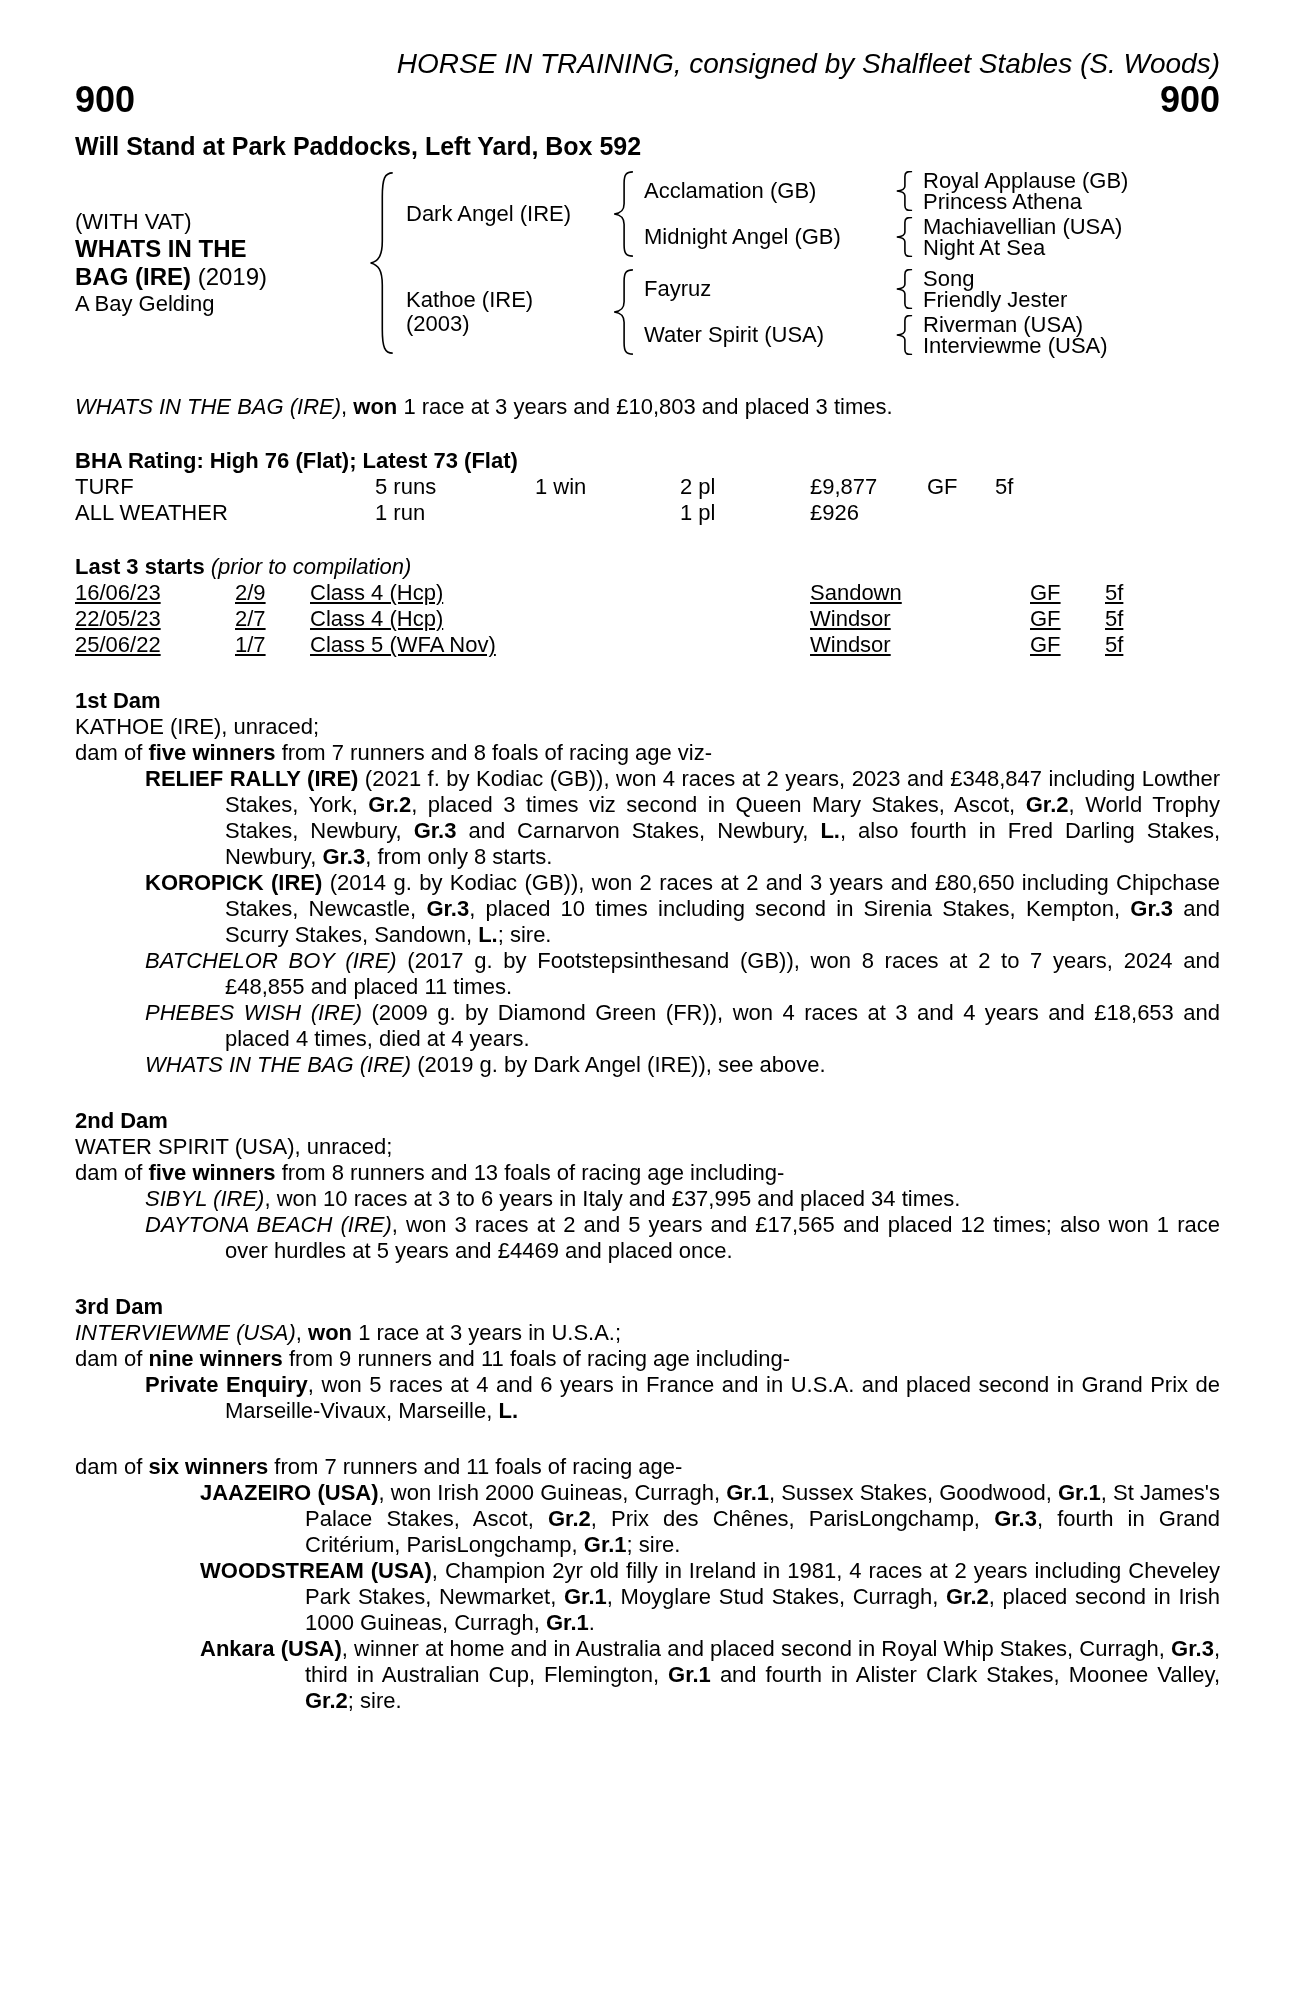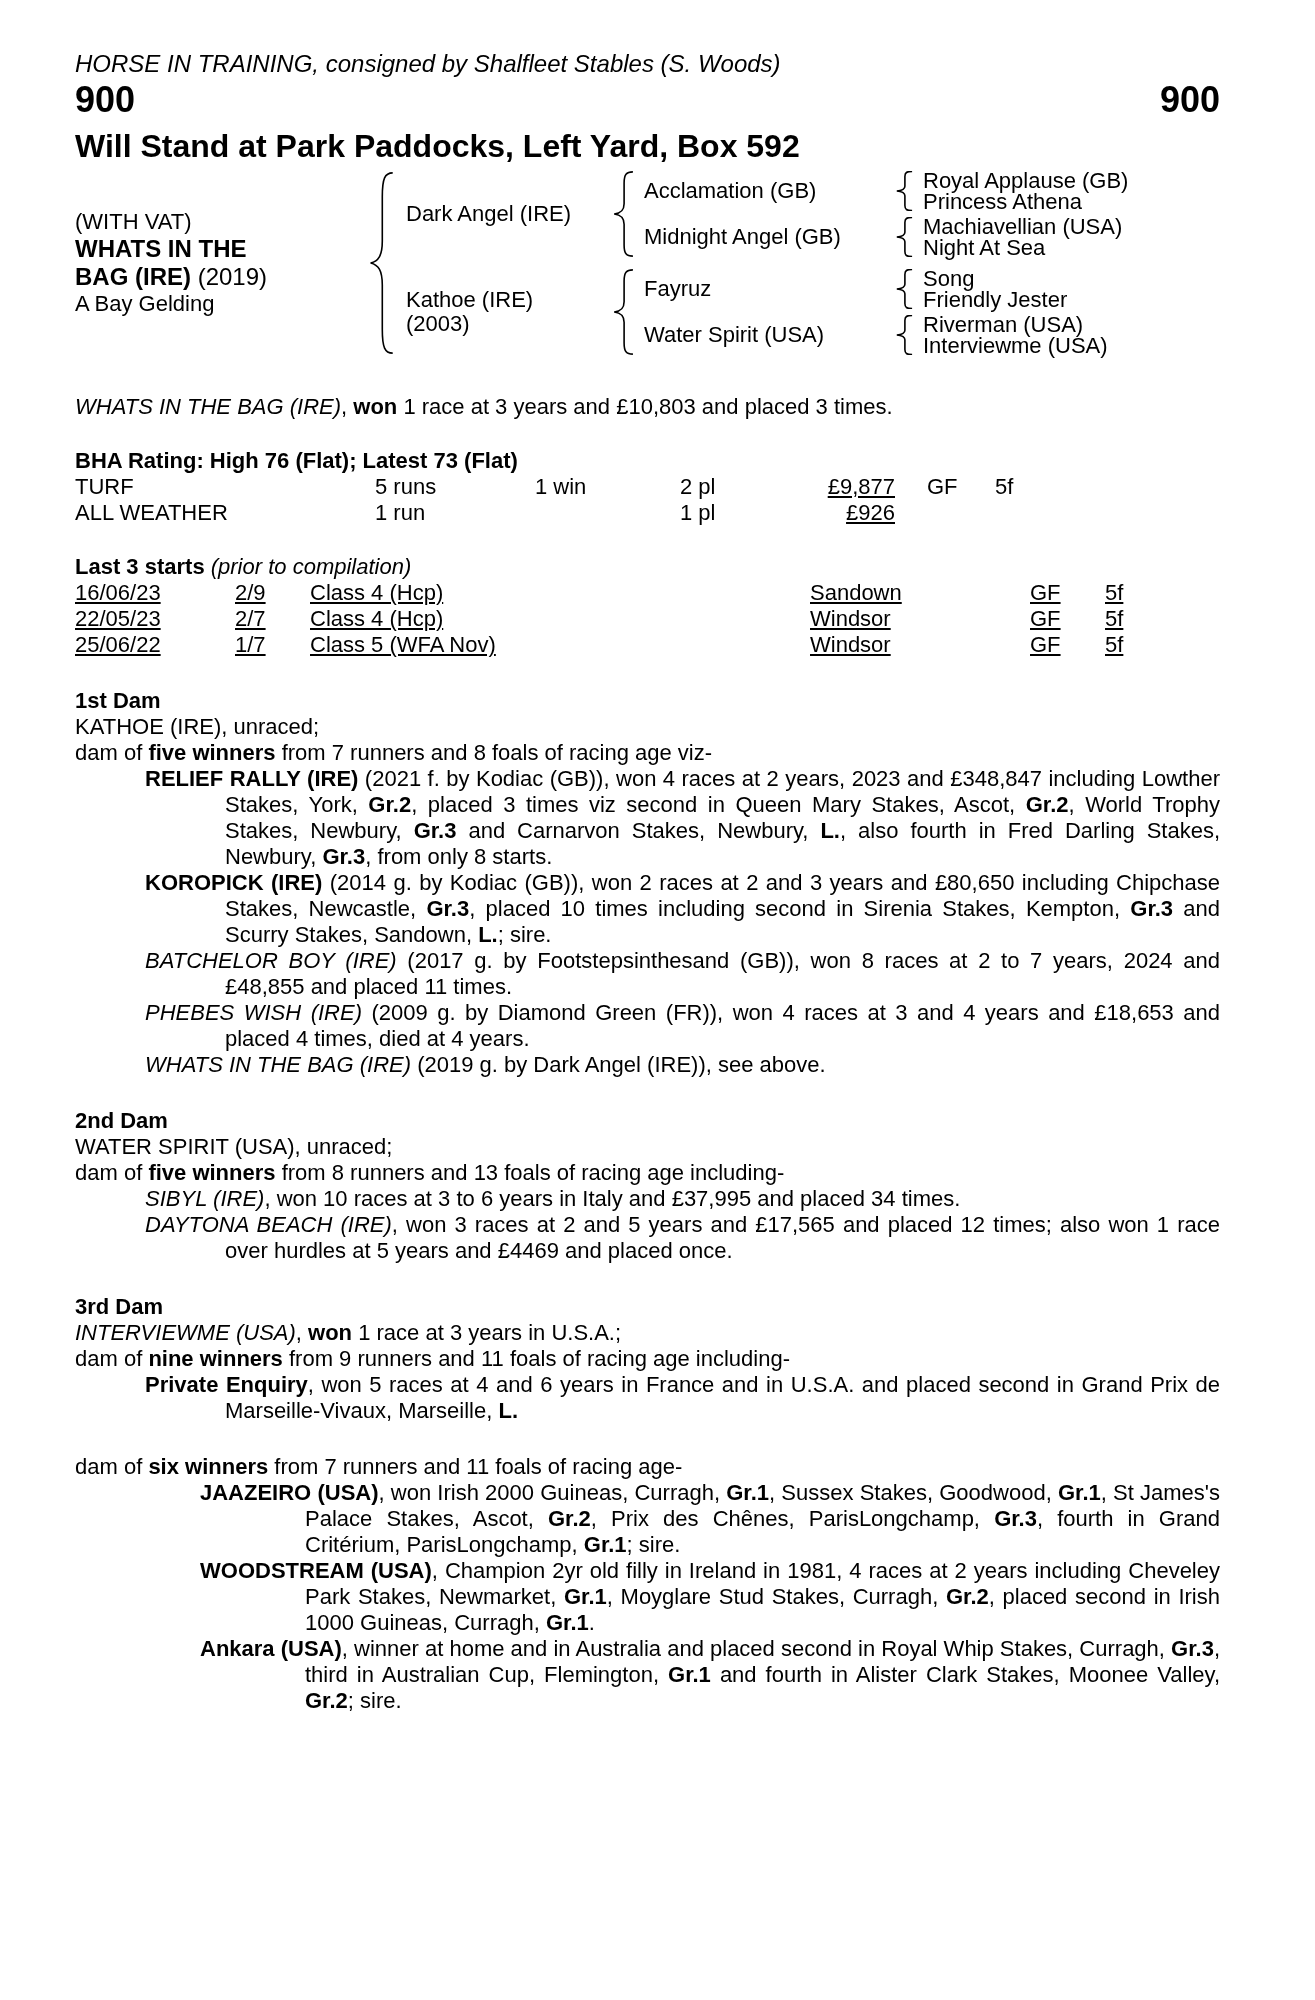--- a/index.html
+++ b/index.html
@@ -7,24 +7,24 @@
     width:1315px;height:2000px;background:#ffffff;color:#000;
     font-family:"Liberation Sans", sans-serif;font-size:22px;line-height:26px;
     box-sizing:border-box;padding:50px 0 0 75px;position:relative;overflow:hidden;
     margin:0 auto;
   }
   .content{width:1145px;}
   .b{font-weight:700;}
   .i{font-style:italic;}
   .j{text-align:justify;}
   
-  .consignor{text-align:left;font-style:italic;font-size:24px;line-height:28px;}
+  .consignor{text-align:right;font-style:italic;font-size:28px;line-height:28px;}
   .lot-row{display:flex;justify-content:space-between;align-items:flex-start;margin-top:2px;}
   .lot{font-weight:700;font-size:36px;line-height:40px;letter-spacing:0px;}
-  .stand{font-weight:700;font-size:32px;line-height:28px;margin-top:12px;}
+  .stand{font-weight:700;font-size:25px;line-height:28px;margin-top:12px;}
   
   .pedigree{display:flex;align-items:center;margin-top:10px;font-size:22px;}
   .ped-subject{width:285px;flex:none;line-height:26px;}
   .ped-name{width:215px;font-weight:700;font-size:24px;line-height:28px;}
   .ped-name .yr{font-weight:400;}
   .brace{flex:none;display:block;}
   .g2col{display:flex;flex-direction:column;row-gap:10px;}
   .g2item{display:flex;align-items:center;}
   .g2name{width:200px;flex:none;line-height:24px;}
   .g3col{display:flex;flex-direction:column;row-gap:4px;}
@@ -34,21 +34,21 @@
   .g4{line-height:21px;white-space:nowrap;}
   .br1{margin:0 12px 0 8px;}
   .br2{margin:0 10px 0 6px;}
   .br3{margin:0 10px 0 6px;}
   
   .race-record{margin-top:38px;}
   
   .bha{margin-top:28px;}
   .bha-heading{font-weight:700;}
   .bha-grid{display:grid;grid-template-columns:300px 160px 145px 130px 85px 100px auto;}
-  .bha-grid .earn{text-align:right;text-decoration:underline;}
+  .bha-grid .earn{}
   .bha-grid .going{padding-left:32px;}
   
   .starts{margin-top:28px;}
   .starts-heading .note{font-weight:400;font-style:italic;}
   .starts-heading{font-weight:700;}
   .starts-grid{display:grid;grid-template-columns:160px 75px 500px 220px 75px auto;text-decoration:underline;}
   
   .section{margin-top:30px;}
   .section-heading{font-weight:700;}
   .hang1{padding-left:150px;text-indent:-80px;}

